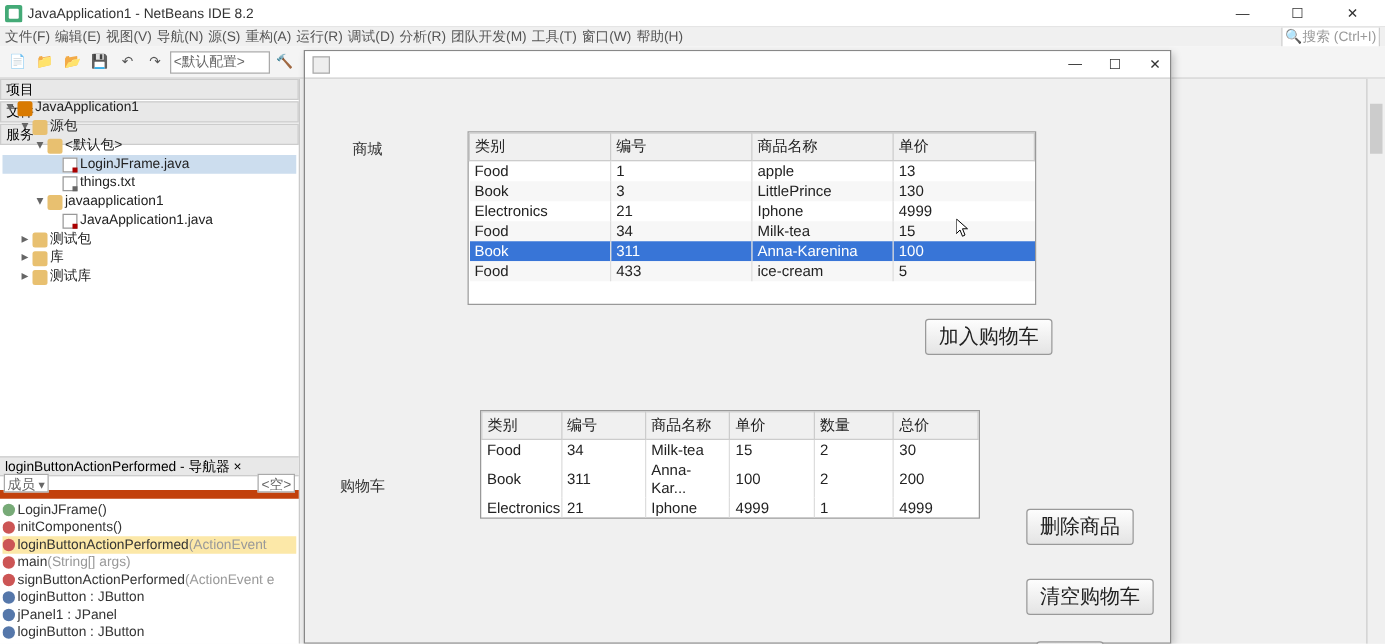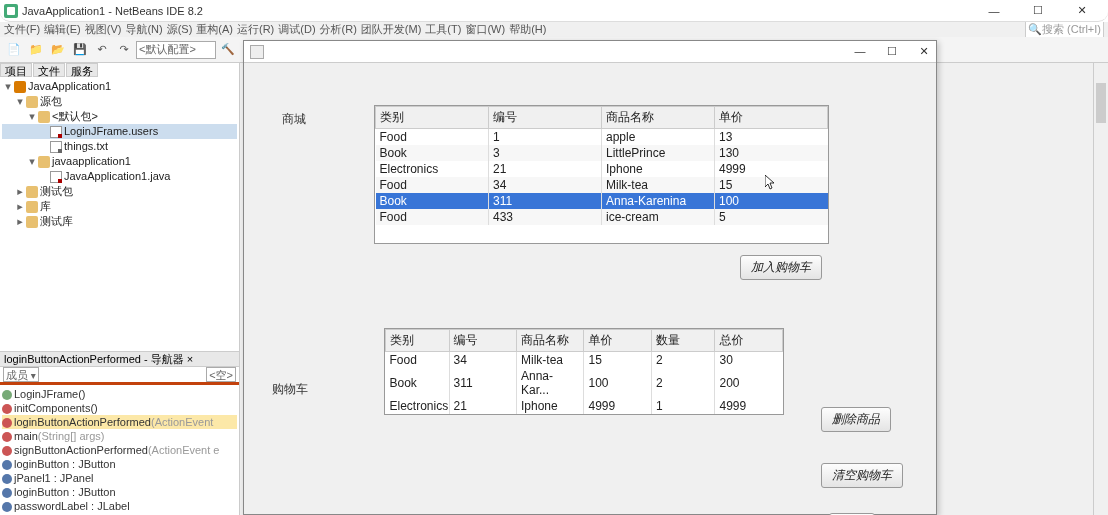--- a/index.html
+++ b/index.html
@@ -1,46 +1,46 @@
 <!DOCTYPE html>
 <html><head>
 <meta charset="utf-8">
 <style>
 * { margin: 0; padding: 0; box-sizing: border-box; font-family: "Microsoft YaHei", Tahoma, sans-serif; font-size: 11px; }
 body { background: #fff; overflow: hidden; width: 1108px; height: 515px; position: relative; }
 
 
-.ide-titlebar { height: 22px; background: #fff; border-bottom: 1px solid #ddd; display: flex; align-items: center; padding: 0 4px; border-radius: 10px; }
+.ide-titlebar { height: 22px; background: #fff; border-bottom: 1px solid #ddd; display: flex; align-items: center; padding: 0 4px; }
 .ide-titlebar .icon { width: 14px; height: 14px; margin-right: 4px; }
 .ide-titlebar .title { color: #333; flex: 1; }
 .win-ctrl { width: 44px; height: 20px; display: flex; align-items: center; justify-content: center; color: #333; }
 .ide-menubar { height: 15px; background: #f0f0f0; display: flex; gap: 4px; padding: 0 4px; align-items: center; overflow: hidden; color: #555; }
 .ide-menubar span { white-space: nowrap; }
 .ide-toolbar { height: 26px; background: #f4f4f4; border-bottom: 1px solid #ccc; display: flex; align-items: center; gap: 2px; padding: 0 4px; }
 .tbtn { width: 20px; height: 20px; border: 1px solid transparent; display: flex; align-items: center; justify-content: center; color: #555; }
 .tcombo { border: 1px solid #aaa; background: #fff; height: 18px; width: 80px; font-size: 11px; display: flex; align-items: center; padding: 0 2px; color: #666; }
 .search-box { margin-left: auto; display: flex; align-items: center; border: 1px solid #ccc; background: #fff; height: 18px; padding: 0 2px; color: #999; }
 
 .ide-body { position: absolute; top: 63px; left: 0; right: 0; bottom: 0; display: flex; }
 .left-pane { width: 240px; border-right: 1px solid #ccc; display: flex; flex-direction: column; background: #fff; }
-.tabs-strip { display: flex; height: 14px; font-size: 10px; gap: 1px; }
+.tabs-strip { display: flex; height: 14px; font-size: 10px; gap: 1px; flex-direction: column; }
 .tabs-strip div { background: #e8e8e8; border: 1px solid #ccc; padding: 0 4px; }
 .tree { flex: 0 0 auto; padding: 2px; font-size: 11px; line-height: 15px; color: #222; }
 .tree-item { display: flex; align-items: center; white-space: nowrap; }
 .tw { display: inline-block; width: 12px; text-align: center; color: #666; }
 .ticon { width: 12px; height: 12px; margin-right: 2px; display: inline-block; }
 .ti-proj { background: #d97a00; border-radius: 2px; }
 .ti-pkg { background: #e8c070; border-radius: 2px; }
 .ti-file { background: #fff; border: 1px solid #999; position: relative; }
 .ti-java::after { content: ""; position: absolute; width: 4px; height: 4px; background: #a00; right: -1px; bottom: -1px; }
 .ti-txt::after { content: ""; position: absolute; width: 4px; height: 4px; background: #666; right: -1px; bottom: -1px; }
 .sel { background: #cde; }
 
 .navigator-header { background: #e8e8e8; border-top: 1px solid #ccc; border-bottom: 1px solid #ccc; height: 16px; display: flex; padding: 0 4px; font-size: 10px; }
-.nav-toolbar { height: 18px; border-bottom: 3px solid #c2410c; display: flex; align-items: center; gap: 3px; padding: 0 3px; }
+.nav-toolbar { height: 18px; border-bottom: 7px solid #c2410c; display: flex; align-items: center; gap: 3px; padding: 0 3px; }
 .nav-select { border: 1px solid #aaa; height: 15px; padding: 0 2px; font-size: 10px; color: #666; background: #fff; }
 .nav-list { padding: 2px; font-size: 11px; line-height: 14px; font-family: Consolas, monospace; }
 .nav-list div { white-space: nowrap; overflow: hidden; }
 .nav-list .m { color: #333; }
 .nav-list .param { color: #999; }
 .nav-list .hl { background: #fce8a8; }
 .nbullet { display: inline-block; width: 10px; height: 10px; border-radius: 50%; margin-right: 2px; vertical-align: middle; }
 .nb-green { background: #7a7; }
 .nb-red { background: #c55; }
 .nb-blue { background: #57a; }
@@ -60,21 +60,21 @@
 .jlabel { position: absolute; font-size: 12px; color: #333; }
 .jtable-wrap { position: absolute; background: #fff; border: 1px solid #999; margin-left: 13px; }
 .jtable { width: 100%; border-collapse: collapse; table-layout: fixed; }
 .jtable th { background: #f0f0f0; border: 1px solid #ccc; text-align: left; padding: 2px 4px; font-weight: normal; font-size: 12px; color: #222; }
 .jtable td { padding: 1px 4px; font-size: 12px; color: #222; }
 .jtable td.colsep { border-left: 1px solid #ddd; }
 .jtable tr.alt td { background: #f7f7f7; }
 .jtable tr.selrow td { background: #3875d7; color: #fff; }
 .jtable-pad { height: 18px; }
 
-.jbtn { position: absolute; background: linear-gradient(#fdfdfd,#e4e4e4); border: 1px solid #999; border-radius: 3px; font-size: 12px; padding: 3px 10px; color: #222; font-style: italic; }
+.jbtn { position: absolute; background: linear-gradient(#fdfdfd,#e4e4e4); border: 1px solid #999; border-radius: 3px; font-size: 16px; padding: 3px 10px; color: #222; }
 
 .cursor-arrow { position: absolute; left: 765px; top: 175px; width: 12px; height: 16px; pointer-events: none; }
 .cursor-arrow svg { width: 12px; height: 16px; }
 </style>
 </head>
 <body>
 
 <div class="ide-titlebar">
   <span class="icon">
     <svg viewBox="0 0 14 14">
@@ -141,21 +141,21 @@
           <span class="ticon ti-pkg"></span>
           <span>源包</span>
         </div>
       <div class="tree-item" style="padding-left:24px">
           <span class="tw">▾</span>
           <span class="ticon ti-pkg"></span>
           <span>&lt;默认包&gt;</span>
         </div>
       <div class="tree-item sel" style="padding-left:48px">
           <span class="ticon ti-file ti-java"></span>
-          <span>LoginJFrame.users</span>
+          <span>LoginJFrame.java</span>
         </div>
       <div class="tree-item" style="padding-left:48px">
           <span class="ticon ti-file ti-txt"></span>
           <span>things.txt</span>
         </div>
       <div class="tree-item" style="padding-left:24px">
           <span class="tw">▾</span>
           <span class="ticon ti-pkg"></span>
           <span>javaapplication1</span>
         </div>
@@ -192,21 +192,20 @@
     </div>
     <div class="nav-list">
       <div><span class="nbullet nb-green"></span><span class="m">LoginJFrame()</span></div>
       <div><span class="nbullet nb-red"></span><span class="m">initComponents()</span></div>
       <div class="hl"><span class="nbullet nb-red"></span><span class="m">loginButtonActionPerformed</span><span class="param">(ActionEvent</span></div>
       <div><span class="nbullet nb-red"></span><span class="m">main</span><span class="param">(String[] args)</span></div>
       <div><span class="nbullet nb-red"></span><span class="m">signButtonActionPerformed</span><span class="param">(ActionEvent e</span></div>
       <div><span class="nbullet nb-blue"></span><span class="m">loginButton : JButton</span></div>
       <div><span class="nbullet nb-blue"></span><span class="m">jPanel1 : JPanel</span></div>
       <div><span class="nbullet nb-blue"></span><span class="m">loginButton : JButton</span></div>
-      <div><span class="nbullet nb-blue"></span><span class="m">passwordLabel : JLabel</span></div>
     </div>
   </div>
 
   <div class="editor-area">
     <div class="editor-scroll">
         <div class="thumb"></div>
       </div>
   </div>
 </div>
 

